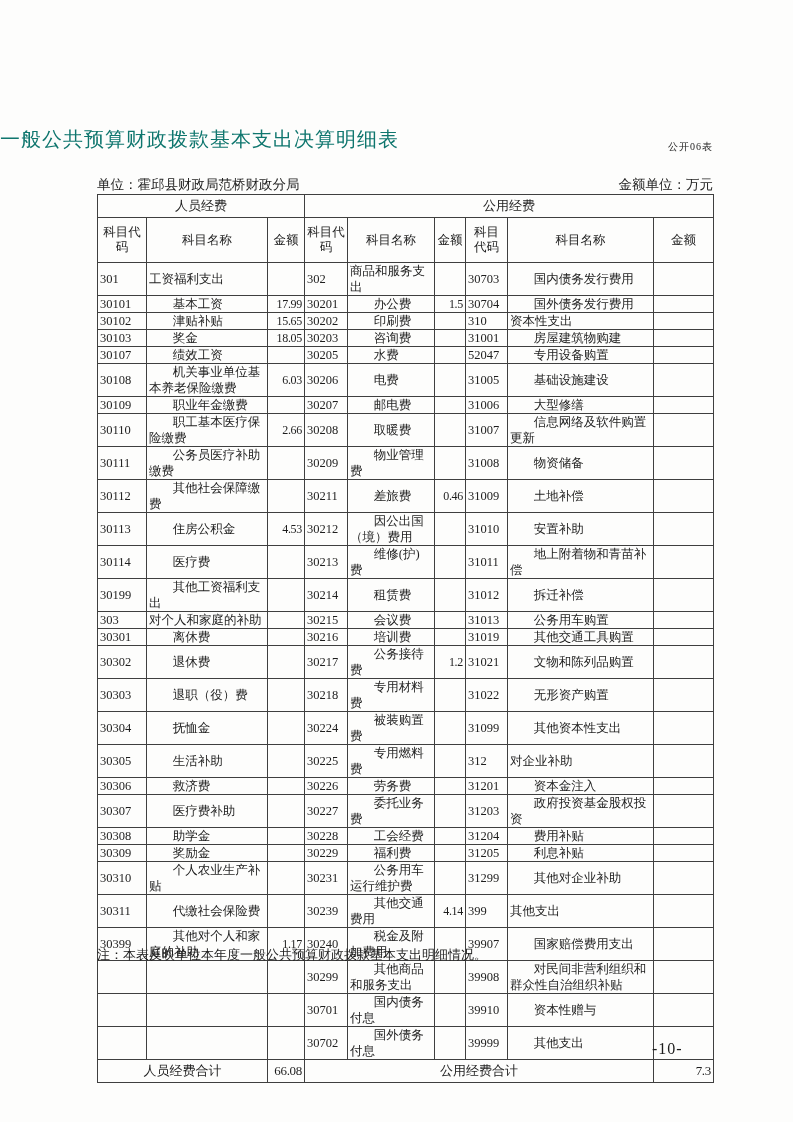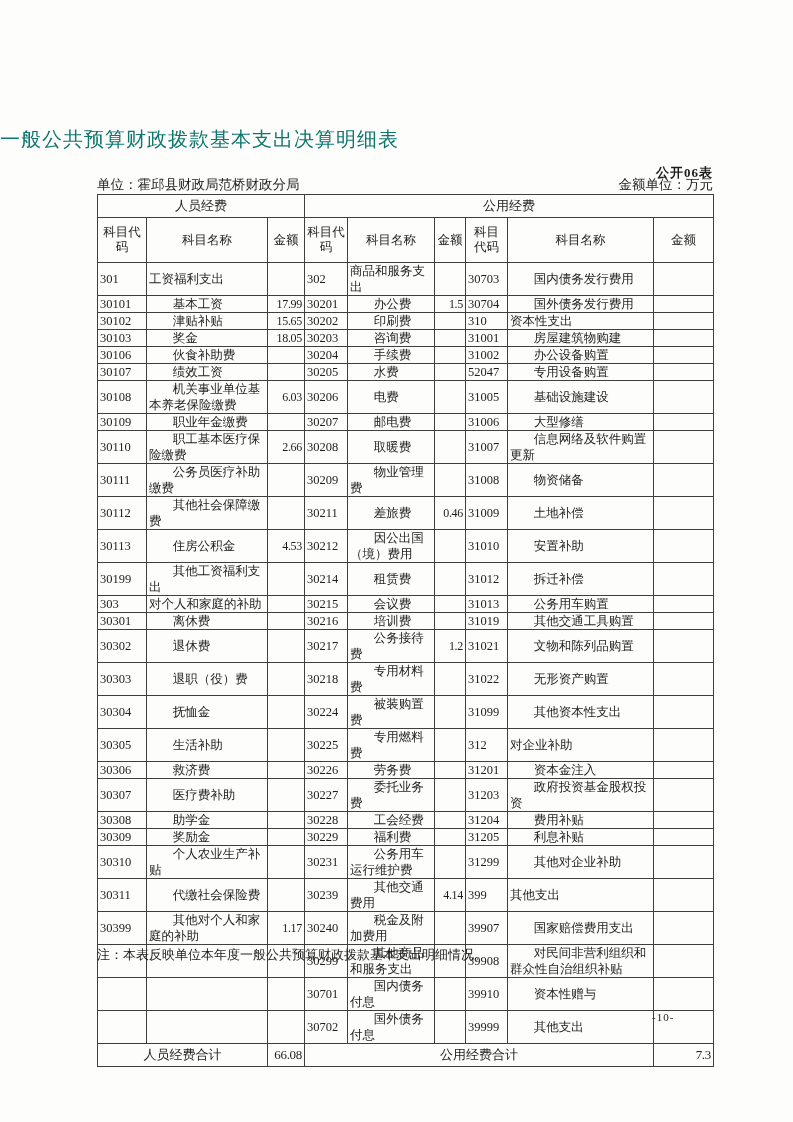--- a/index.html
+++ b/index.html
@@ -13,22 +13,22 @@
   }
   .page{position:absolute;inset:0;}
 
   .doc-title{
     position:absolute;top:126px;left:0;width:100%;
     text-align:left;
     font-family:"Liberation Sans","DejaVu Sans",sans-serif;
     font-weight:normal;font-size:20px;letter-spacing:1px;color:#0f766e;
   }
   .form-label{
-    position:absolute;top:164px;right:80px;
-    font-size:13px;letter-spacing:1px;font-weight:bold;
+    position:absolute;top:140px;right:80px;
+    font-size:10px;letter-spacing:1px;
   }
   .meta-row{
     position:absolute;top:176px;left:97px;width:616px;
     display:flex;justify-content:space-between;
     font-size:13.5px;
     align-items:flex-end;
   }
 
   table.budget{
     position:absolute;top:194px;left:97px;width:616px;
@@ -52,22 +52,22 @@
   td.amt{text-align:right;padding-right:2px;white-space:nowrap;font-size:12px;letter-spacing:-0.3px;}
   tr.total-row td{height:22px;font-size:13px;}
   tr.total-row td.tlabel{text-align:center;}
 
   .note{
     position:absolute;top:946px;left:97px;
     font-size:13px;
     font-family:Liberation Mono, monospace;
   }
   .page-number{
-    position:absolute;top:1011px;left:652px;
-    font-size:11px;letter-spacing:1px;
+    position:absolute;top:1040px;left:652px;
+    font-size:16px;letter-spacing:1px;
   }
 </style>
 </head>
 <body>
 
 <div class="page">
 
   <div class="doc-title">一般公共预算财政拨款基本支出决算明细表</div>
   <div class="form-label">公开06表</div>
 
@@ -144,31 +144,20 @@
           <td class="name sub">奖金</td>
           <td class="amt">18.05</td>
           <td class="code">30203</td>
           <td class="name sub">咨询费</td>
           <td class="amt"></td>
           <td class="code">31001</td>
           <td class="name sub">房屋建筑物购建</td>
           <td class="amt"></td>
         </tr>
         <tr>
-          <td class="code">30106</td>
-          <td class="name sub">伙食补助费</td>
-          <td class="amt"></td>
-          <td class="code">30204</td>
-          <td class="name sub">手续费</td>
-          <td class="amt"></td>
-          <td class="code">31002</td>
-          <td class="name sub">办公设备购置</td>
-          <td class="amt"></td>
-        </tr>
-        <tr>
           <td class="code">30107</td>
           <td class="name sub">绩效工资</td>
           <td class="amt"></td>
           <td class="code">30205</td>
           <td class="name sub">水费</td>
           <td class="amt"></td>
           <td class="code">52047</td>
           <td class="name sub">专用设备购置</td>
           <td class="amt"></td>
         </tr>
@@ -229,20 +218,31 @@
         </tr>
         <tr>
           <td class="code">30113</td>
           <td class="name sub">住房公积金</td>
           <td class="amt">4.53</td>
           <td class="code">30212</td>
           <td class="name sub">因公出国（境）费用</td>
           <td class="amt"></td>
           <td class="code">31010</td>
           <td class="name sub">安置补助</td>
+          <td class="amt"></td>
+        </tr>
+        <tr>
+          <td class="code">30114</td>
+          <td class="name sub">医疗费</td>
+          <td class="amt"></td>
+          <td class="code">30213</td>
+          <td class="name sub">维修(护)费</td>
+          <td class="amt"></td>
+          <td class="code">31011</td>
+          <td class="name sub">地上附着物和青苗补偿</td>
           <td class="amt"></td>
         </tr>
         <tr>
           <td class="code">30199</td>
           <td class="name sub">其他工资福利支出</td>
           <td class="amt"></td>
           <td class="code">30214</td>
           <td class="name sub">租赁费</td>
           <td class="amt"></td>
           <td class="code">31012</td>

